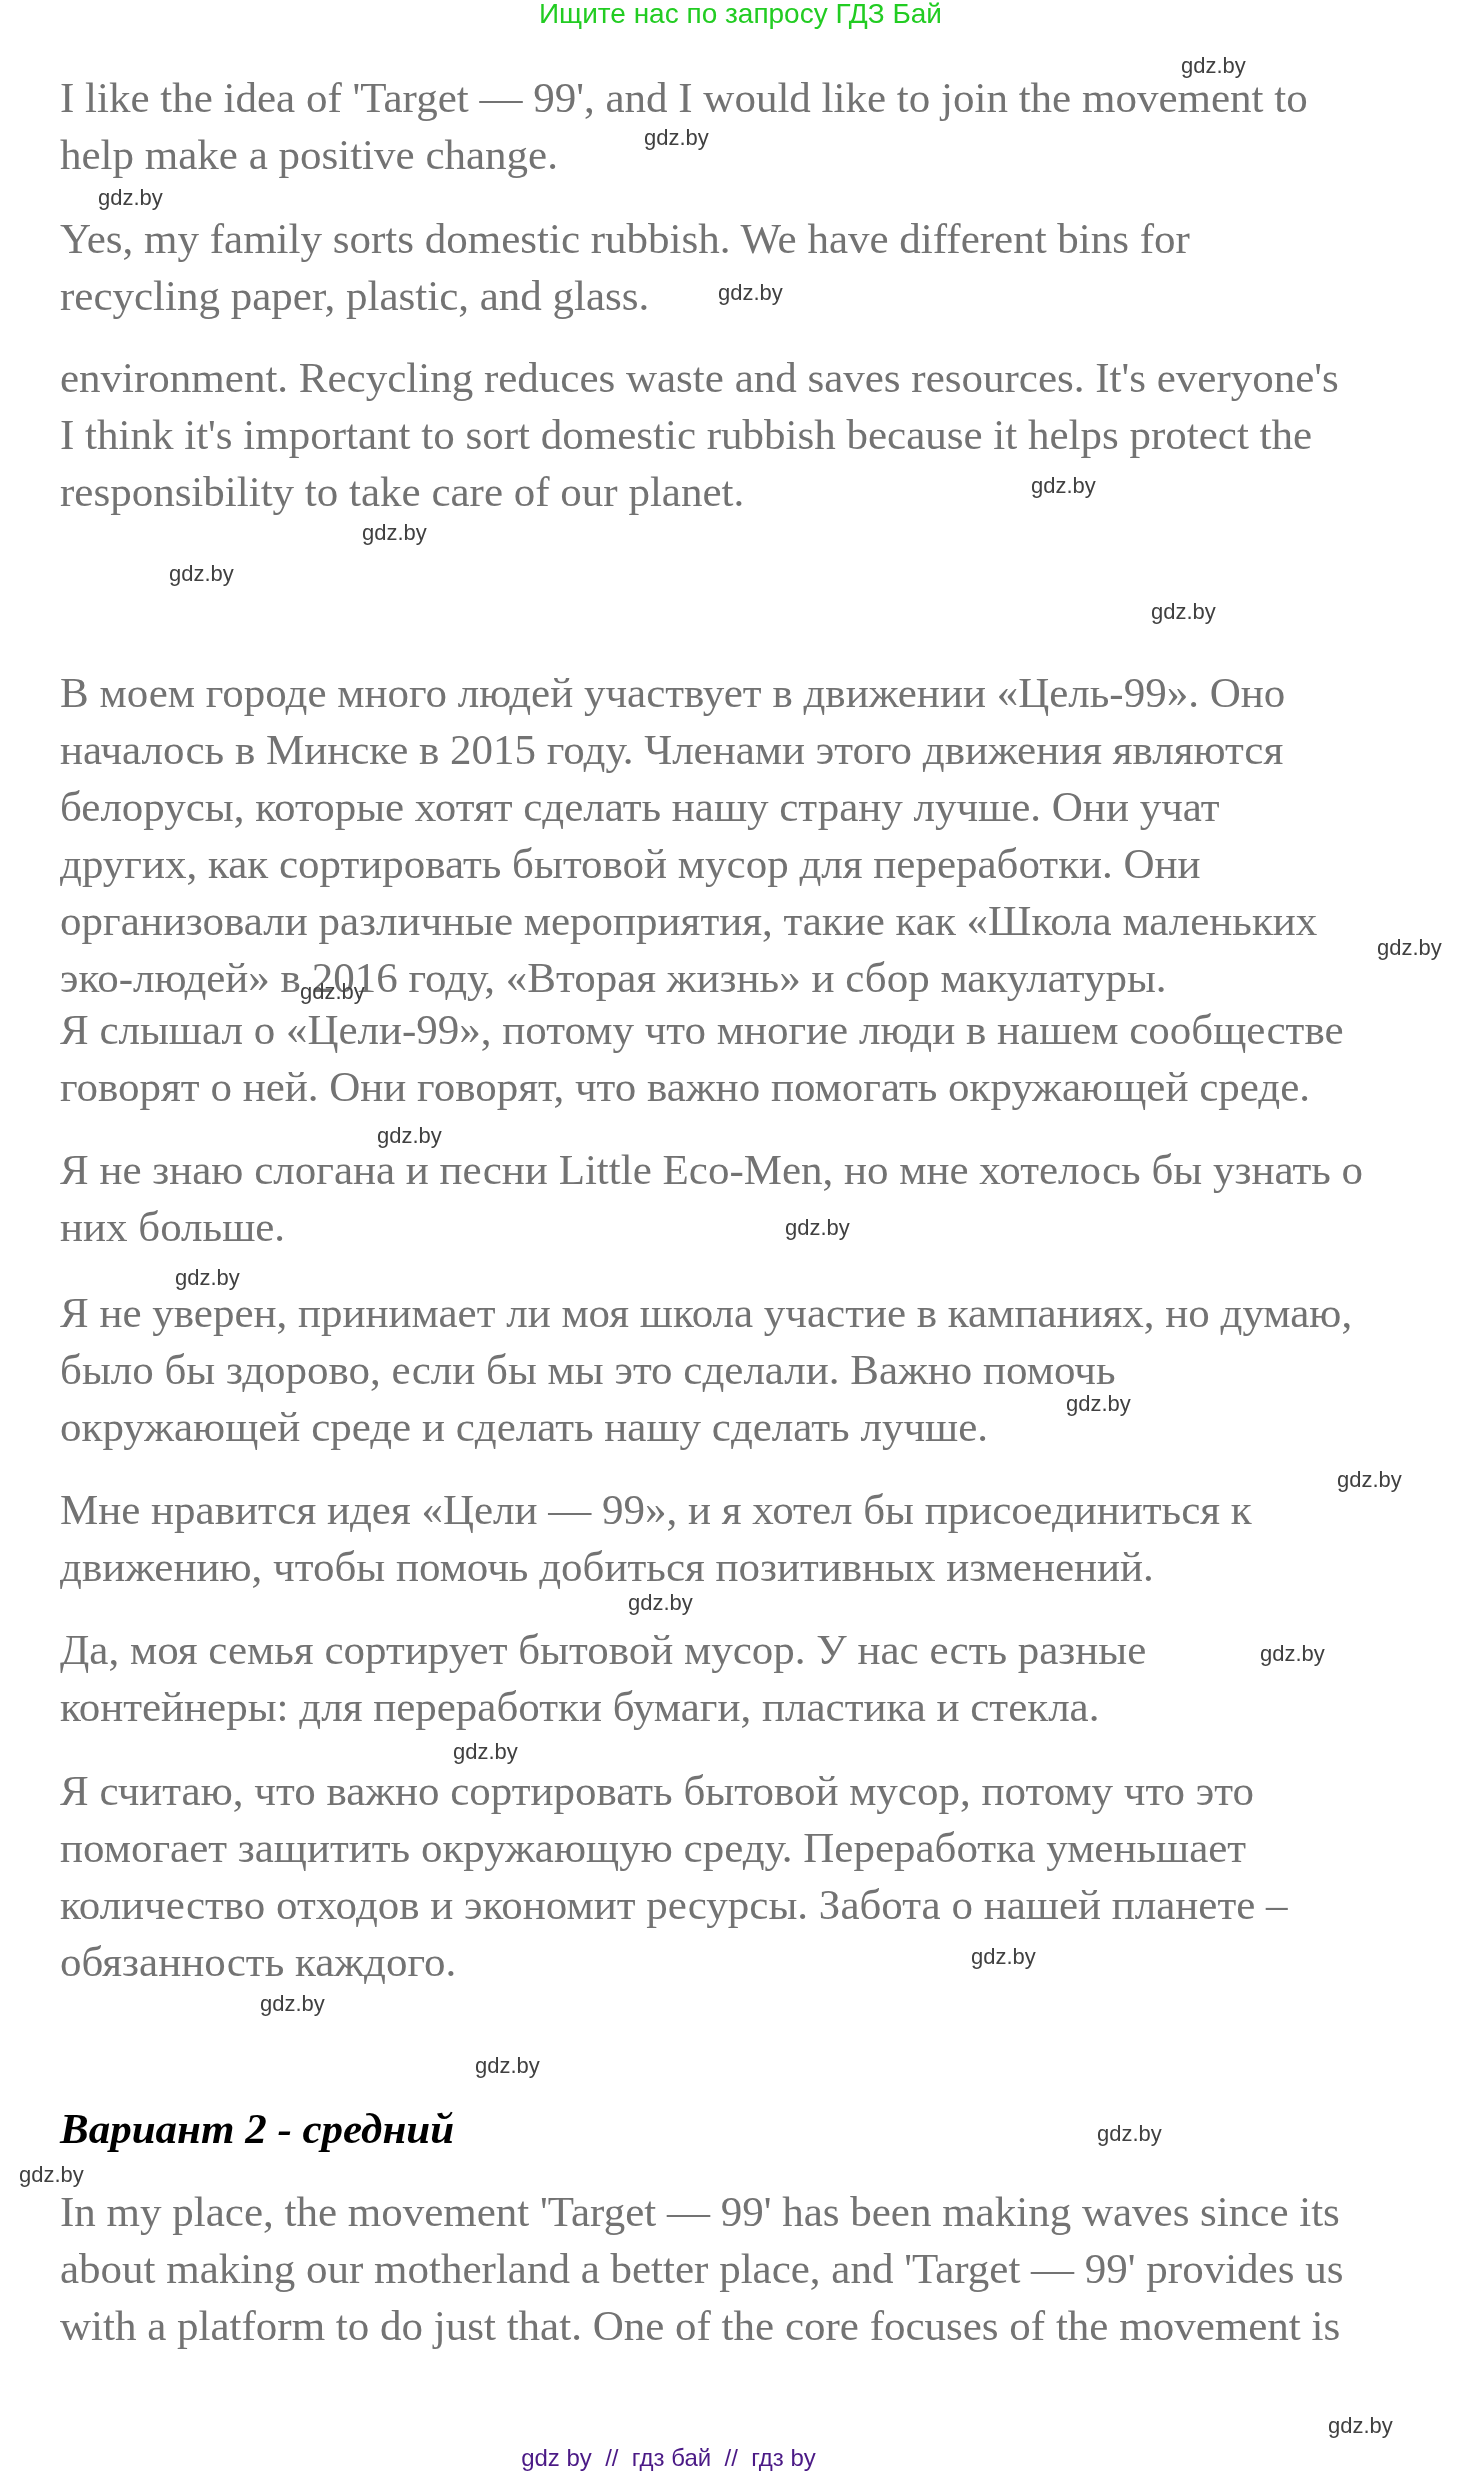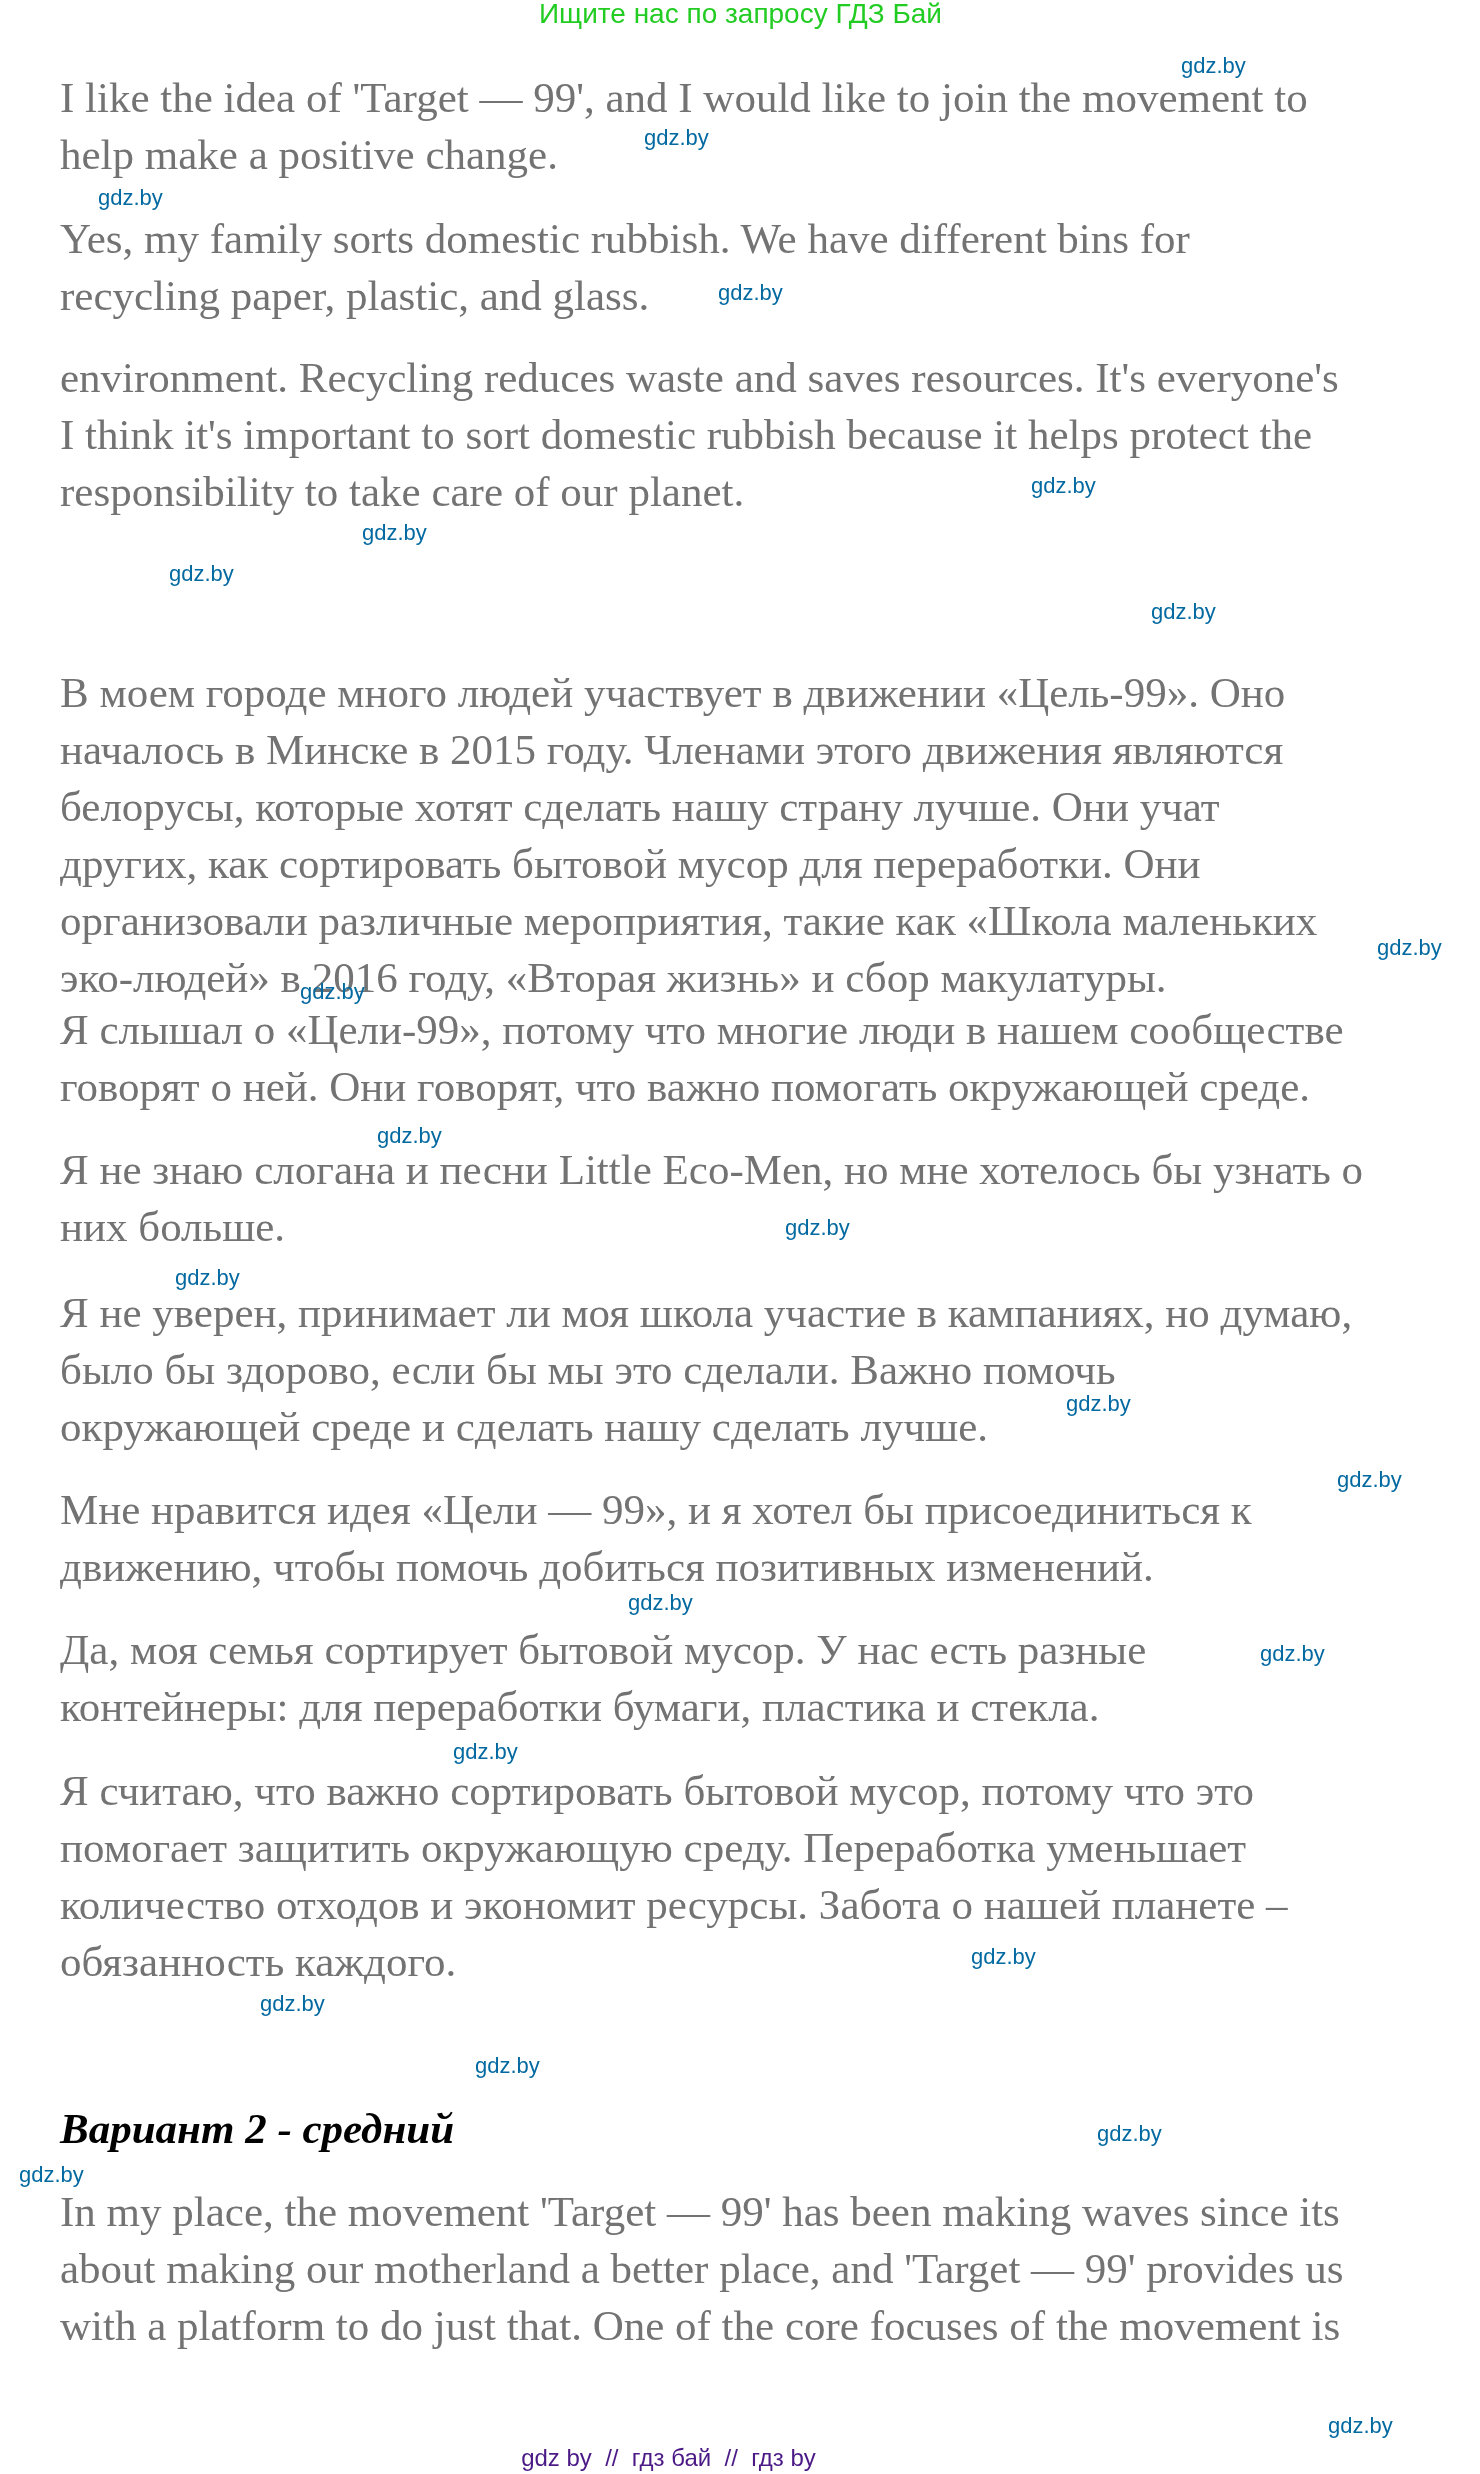--- a/index.html
+++ b/index.html
@@ -15,21 +15,21 @@
     line-height: 57px; color: #737373; margin: 0;
   }
   .para .line { display: block; white-space: nowrap; }
   .heading {
     position: absolute; left: 60px; top: 2100px;
     font-family: "Liberation Serif", serif; font-size: 43px;
     font-weight: bold; line-height: 57px; color: #000000; font-style: italic;
   }
   .wm {
     position: absolute; font-family: "Liberation Sans", sans-serif;
-    font-size: 22px; color: #0369a1; line-height: 24px;
+    font-size: 22px; color: #404040; line-height: 24px;
   }
   .footer {
     position: absolute; top: 2444px; left: 0; width: 1337px;
     text-align: center; font-family: "Liberation Sans", sans-serif;
     font-size: 24px; color: #4b1a86; line-height: 28px; white-space: pre;
   }
 </style>
 </head>
 <body>
 

